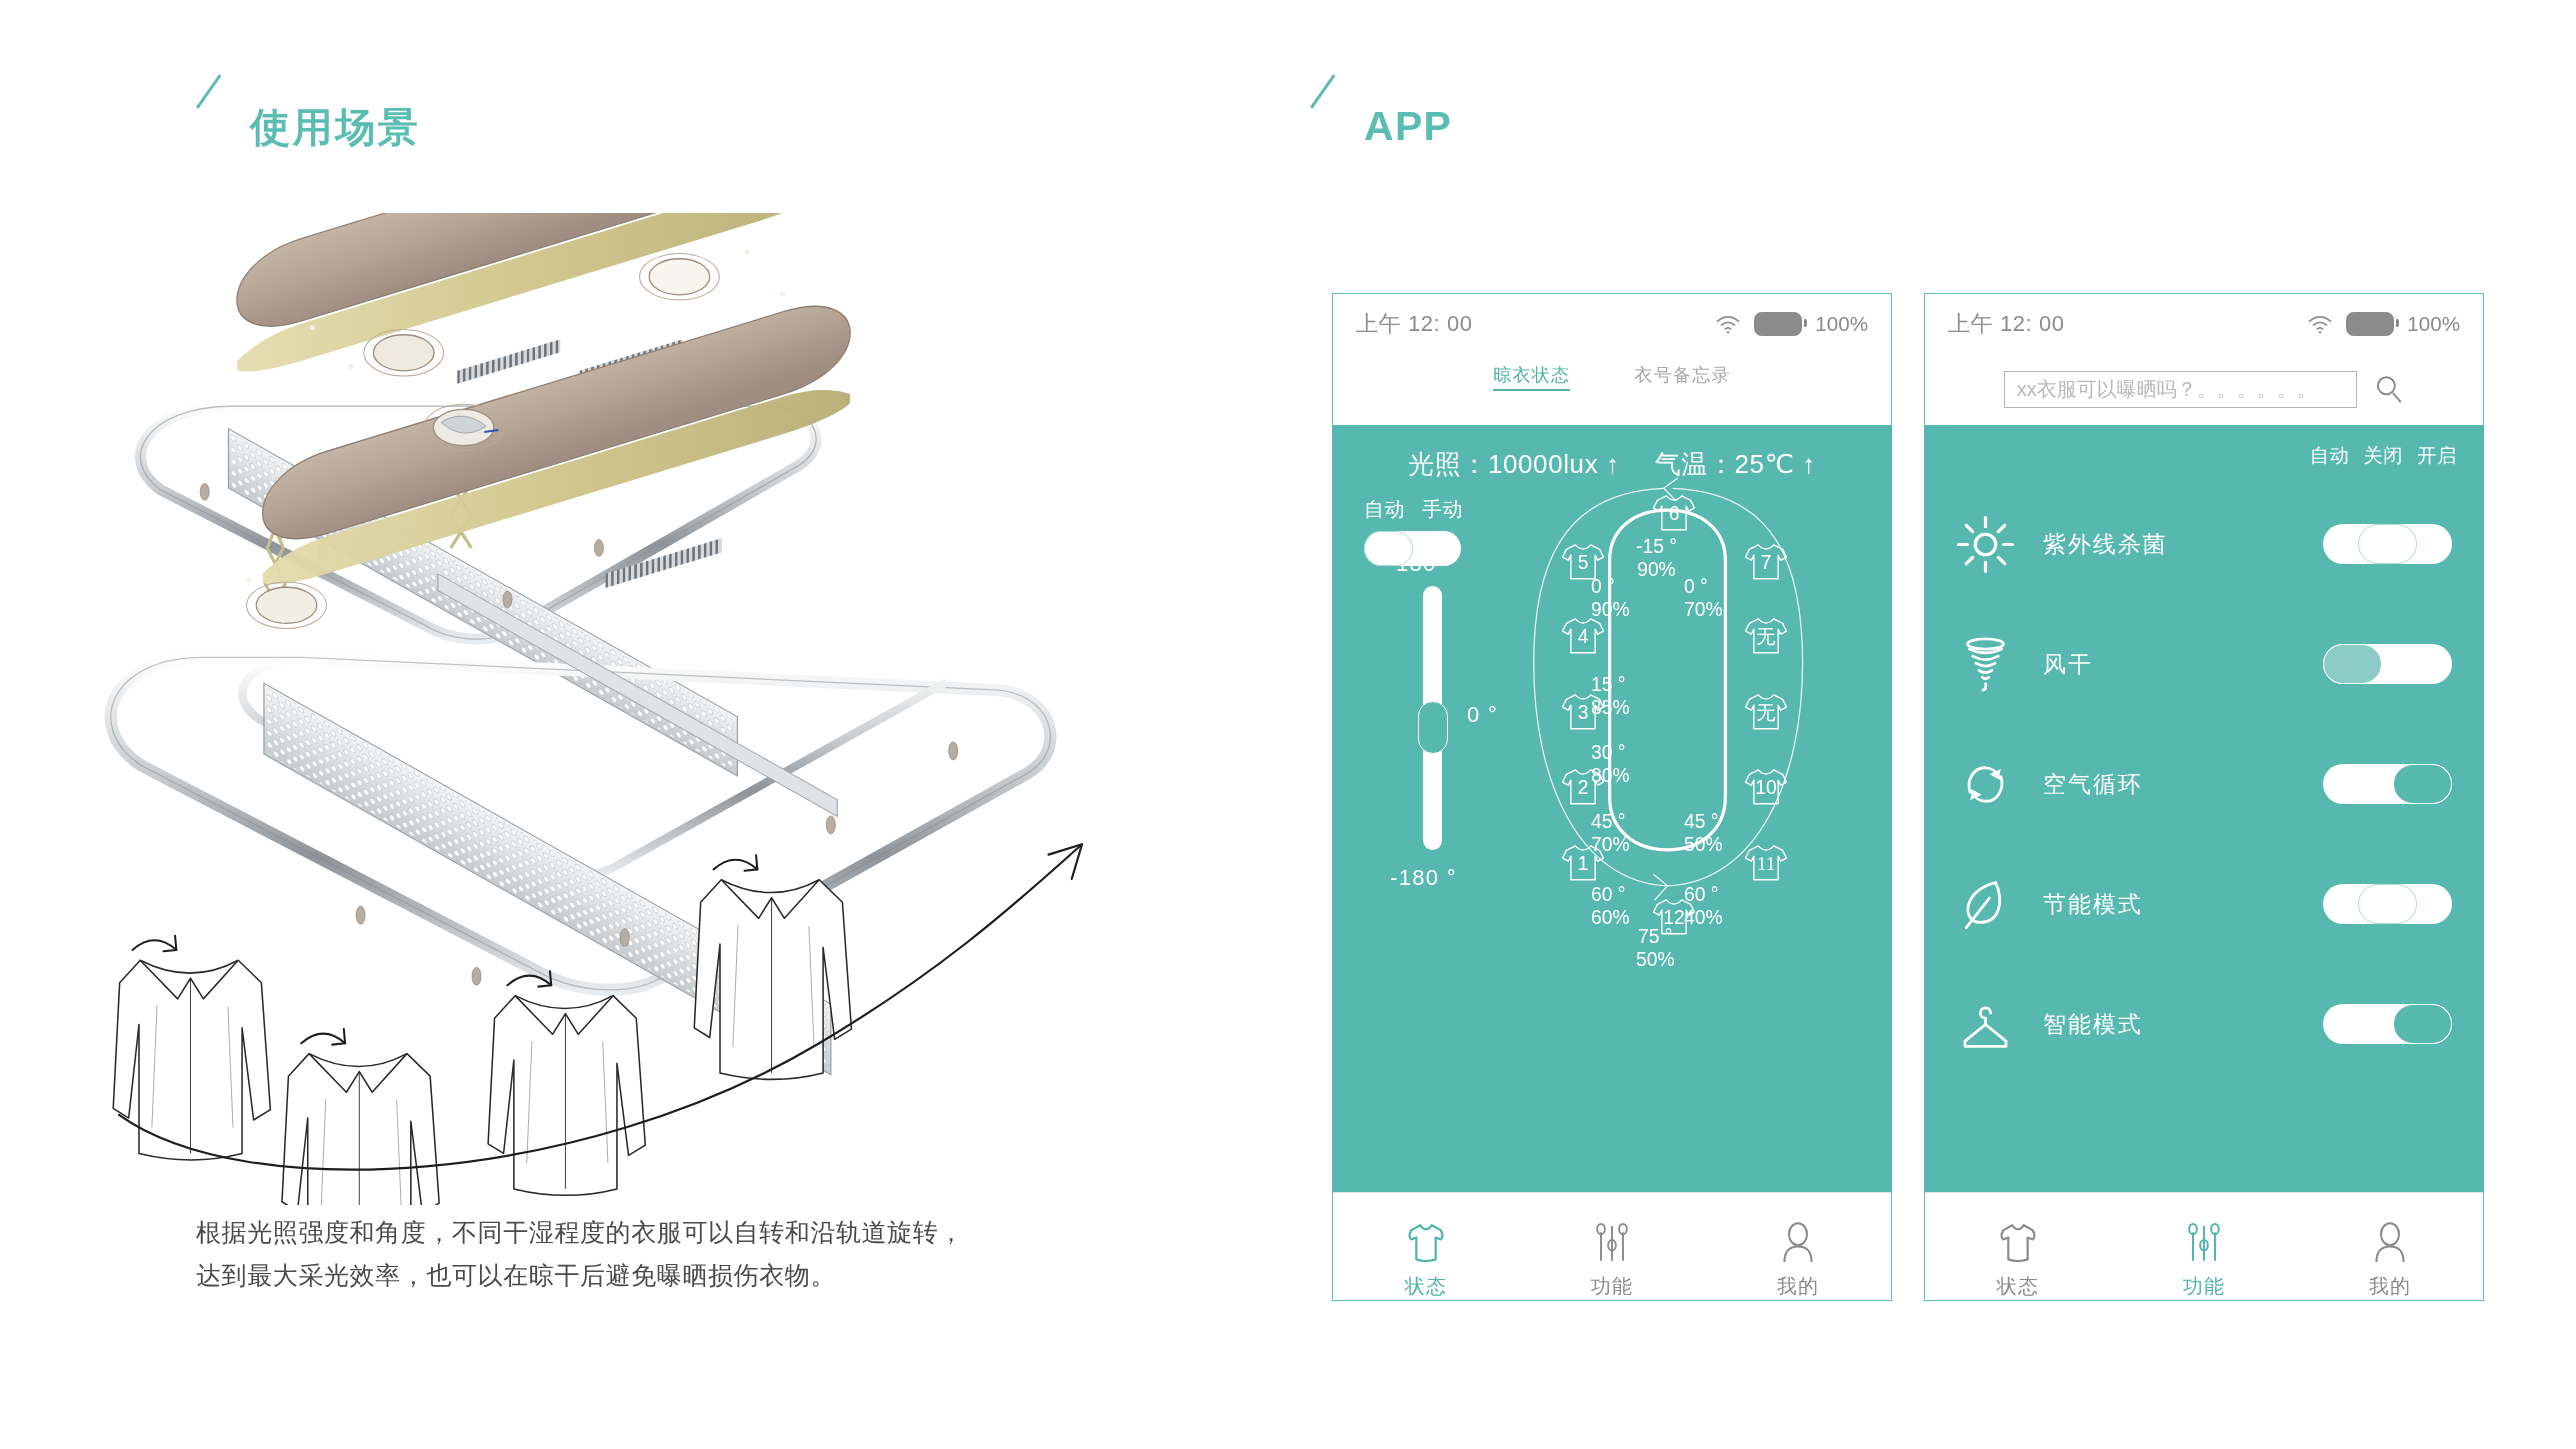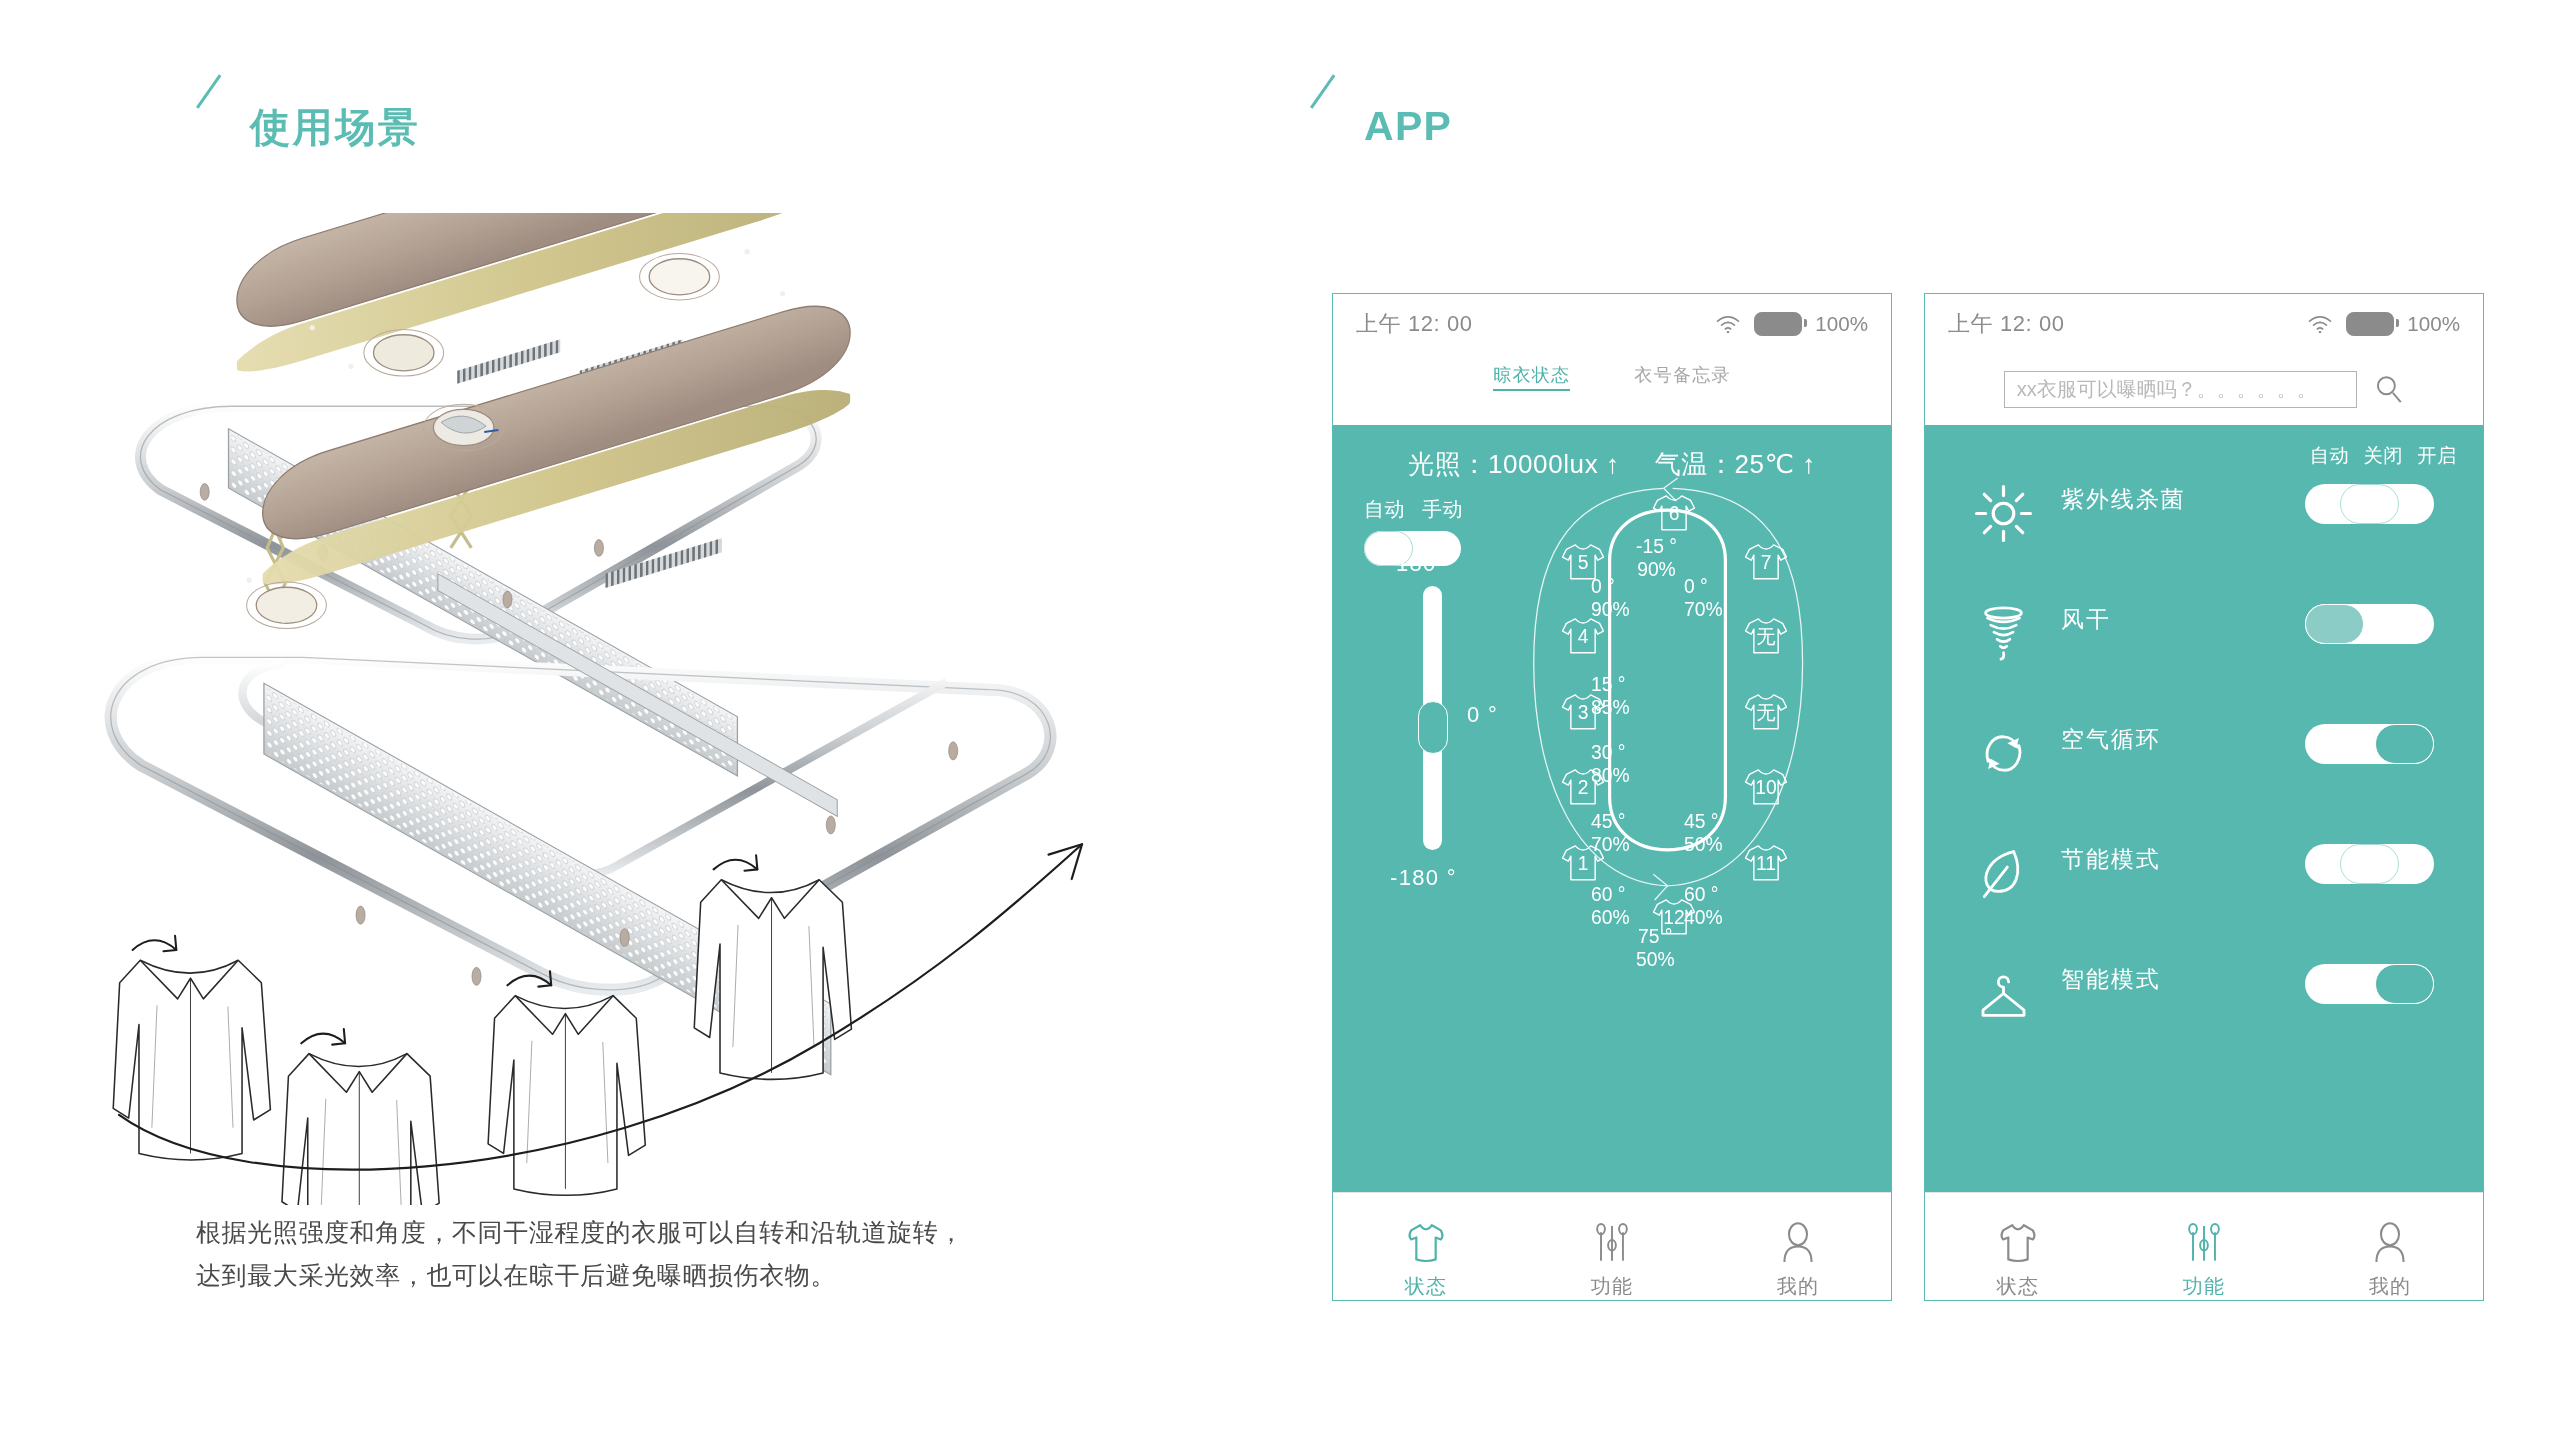--- a/index.html
+++ b/index.html
@@ -89,21 +89,21 @@
   .navitem{flex:1;display:flex;flex-direction:column;align-items:center;
     justify-content:flex-end;gap:7.7px;}
   .navicon{width:40px;height:43px;position:relative;}
   .navlabel{font-size:20px;color:#8b8b8b;letter-spacing:1.3px;}
   .navitem.active .navlabel{color:#4fb3ab;}
 
   
   .fnhead{position:absolute;right:26px;top:16.7px;display:flex;gap:14px;
     color:#fff;font-size:19.3px;letter-spacing:0.6px;}
   .fnlist{position:absolute;left:0;top:59px;width:100%;}
-  .fnrow{height:120px;display:flex;padding:0 49px;box-sizing:border-box;}
+  .fnrow{height:120px;display:flex;align-items:center;padding:0 31px;box-sizing:border-box;}
   .fnicon{width:59px;height:59px;flex:0 0 59px;position:relative;}
   .fnlabel{margin-left:28px;font-size:23px;color:#ffffff;letter-spacing:1.9px;}
   .fnswitch{margin-left:auto;width:129px;height:40px;border-radius:20px;
     background:#ffffff;position:relative;}
   .fnswitch .fknob{position:absolute;top:0;width:59px;height:40px;border-radius:20px;
     box-sizing:border-box;}
   .fknob.pos-left{left:0;background:#8cccc6;border:1.3px solid #ffffff;}
   .fknob.pos-mid{left:35px;background:#ffffff;border:1.3px solid #a9dcd7;}
   .fknob.pos-right{right:0;background:#57b8b0;border:1.9px solid #ffffff;}
 
@@ -487,21 +487,21 @@
           <path d="M24 7 L10 14 L4 26 L13 31 L17 23 L17 60 L55 60 L55 23 L59 31 L68 26 L62 14 L48 7 Q36 20 24 7 Z" fill="none" stroke="#fff" stroke-width="2.2" stroke-linejoin="round"></path>
         </svg>
       <span class="shirtnum">无</span>
     </div>
     <div class="shirtcell" style="left:410px;top:340px;">
       <svg viewBox="0 0 72 66">
           <path d="M24 7 L10 14 L4 26 L13 31 L17 23 L17 60 L55 60 L55 23 L59 31 L68 26 L62 14 L48 7 Q36 20 24 7 Z" fill="none" stroke="#fff" stroke-width="2.2" stroke-linejoin="round"></path>
         </svg>
       <span class="shirtnum">10</span>
     </div>
-    <div class="shirtcell" style="left:410px;top:416px;">
+    <div class="shirtcell" style="left:410px;top:416px;font-family:Liberation Serif, serif;">
       <svg viewBox="0 0 72 66">
           <path d="M24 7 L10 14 L4 26 L13 31 L17 23 L17 60 L55 60 L55 23 L59 31 L68 26 L62 14 L48 7 Q36 20 24 7 Z" fill="none" stroke="#fff" stroke-width="2.2" stroke-linejoin="round"></path>
         </svg>
       <span class="shirtnum">11</span>
     </div>
     <div class="shirtcell" style="left:318px;top:470px;">
       <svg viewBox="0 0 72 66">
           <path d="M24 7 L10 14 L4 26 L13 31 L17 23 L17 60 L55 60 L55 23 L59 31 L68 26 L62 14 L48 7 Q36 20 24 7 Z" fill="none" stroke="#fff" stroke-width="2.2" stroke-linejoin="round"></path>
         </svg>
       <span class="shirtnum">12</span>

